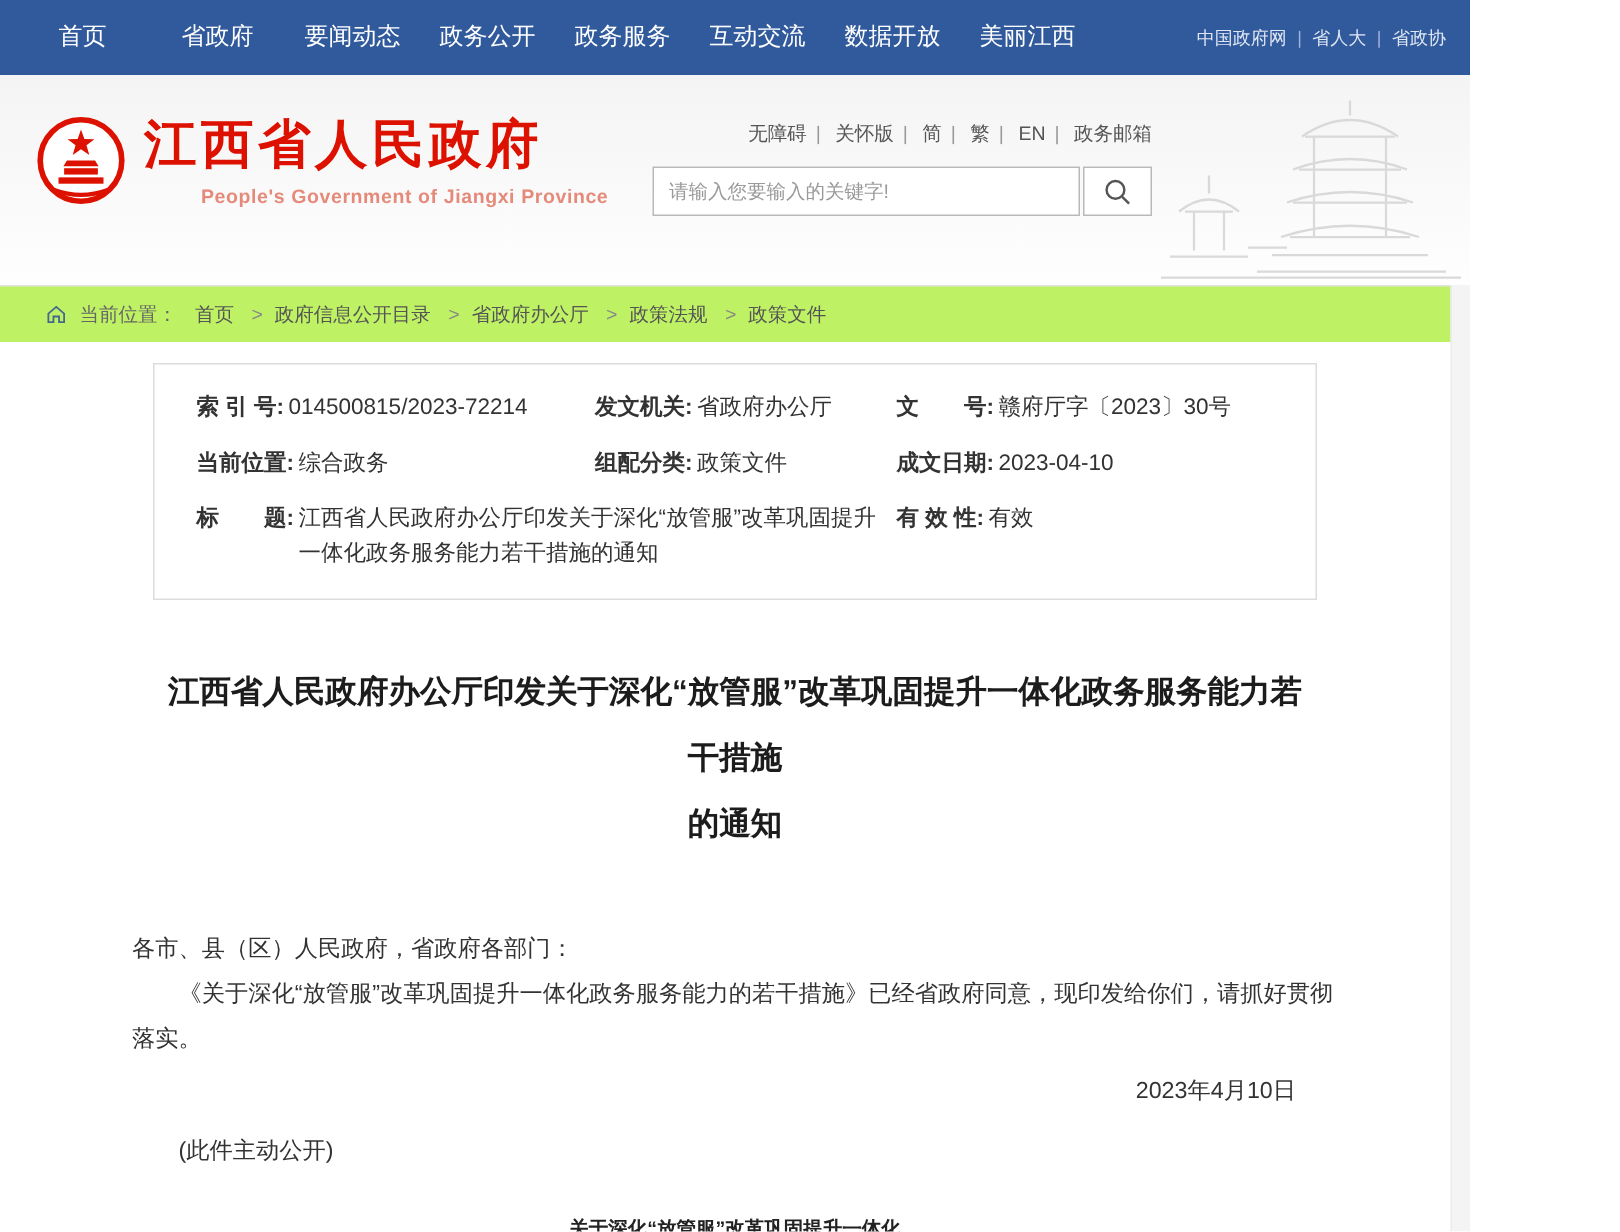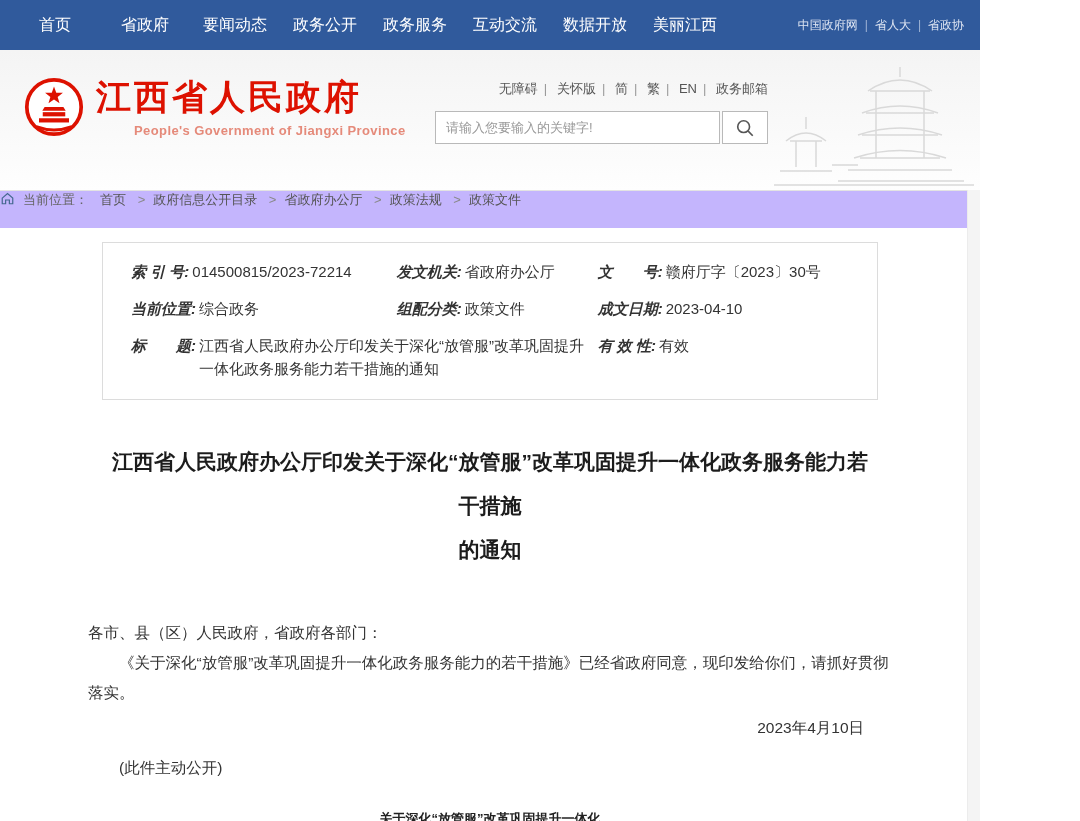--- a/index.html
+++ b/index.html
@@ -28,34 +28,34 @@
   .utility span { cursor:pointer; }
   .utility span:not(:last-child)::after { content:"|"; margin:0 6px; color:#999; }
   .searchbar { margin-top:13px; display:flex; }
   .searchbar input { flex:1; height:33px; border:1px solid #b9b9b9; background:#fff;
     padding:0 10px; font-size:13px; color:#444; outline:none; }
   .searchbar input::placeholder { color:#9a9a9a; }
   .search-btn { width:46px; height:33px; margin-left:2px; border:1px solid #b9b9b9; background:#fff;
     display:flex; align-items:center; justify-content:center; cursor:pointer; }
 
   
-  .breadcrumb { height:38px; border-top:1px solid #e3e3e3; background:#c4b5fd;
-    display:flex; font-size:13px; color:#666; }
+  .breadcrumb { height:38px; border-top:1px solid #e3e3e3; background:#bef264;
+    display:flex; align-items:center; padding-left:30px; font-size:13px; color:#666; }
   .breadcrumb .home-ic { margin-right:8px; display:flex; }
   .crumb-label { margin-right:12px; color:#666; }
   .crumbs span { color:#555; cursor:pointer; }
   .crumbs span:not(:first-child)::before { content:">"; margin:0 8px; color:#888; cursor:default; }
 
   
   .container { margin:0 102px; }
   .meta-box { margin-top:14px; border:1px solid #dcdcdc; padding:17px 28px 19px;
     display:grid; grid-template-columns:37% 28% 35%; row-gap:14px; font-size:15px; color:#333; }
   .meta-cell { display:flex; align-items:flex-start; line-height:23px; }
   .meta-cell.span2 { grid-column:1 / 3; }
-  .meta-label { font-weight:bold; white-space:pre; flex-shrink:0;font-style:italic; }
+  .meta-label { font-weight:bold; white-space:pre; flex-shrink:0; }
   .meta-value { margin-left:3px; }
 
   .doc-title { margin-top:40px; text-align:center; font-size:21px; font-weight:bold;
     color:#1c1c1c; line-height:44px; }
   .doc-title span { display:block; }
 
   .body-text { margin:46px 88px 0; font-size:15.5px; color:#333; line-height:30px; }
   .indent { text-indent:2em; }
   .doc-date { text-align:right; padding-right:28px; margin-top:5px; }
   .doc-note { margin-top:10px; }

